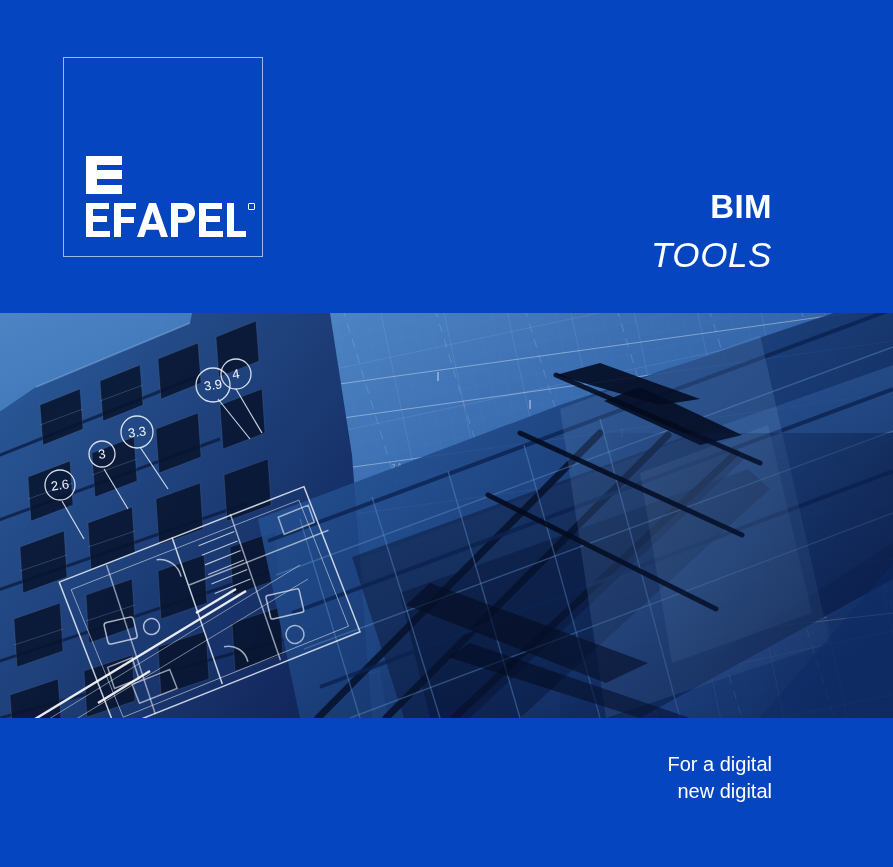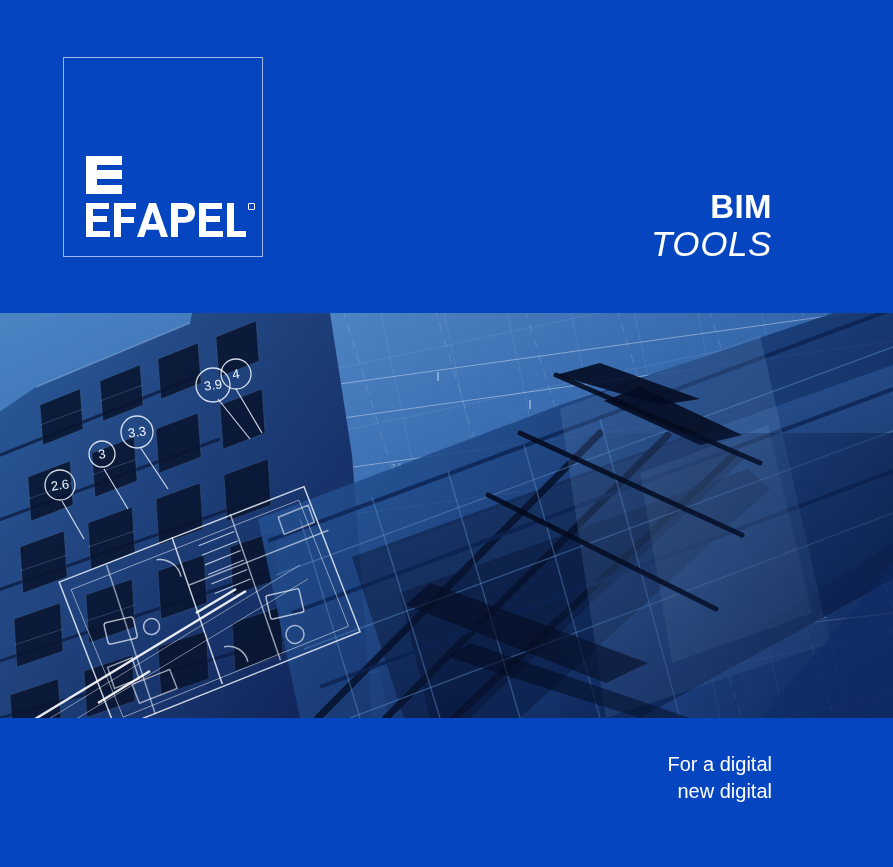--- a/index.html
+++ b/index.html
@@ -82,21 +82,21 @@
     font-size: 33px;
     font-weight: 700;
     letter-spacing: 0.4px;
   }
   .title-tools {
     display: block;
     font-size: 35px;
     font-weight: 300;
     font-style: italic;
     letter-spacing: 0.6px;
-    margin-top: 3px;
+    margin-top: 14px;
   }
 
   
   .hero {
     position: absolute;
     left: 0;
     top: 313px;
     width: 893px;
     height: 405px;
     overflow: hidden;

